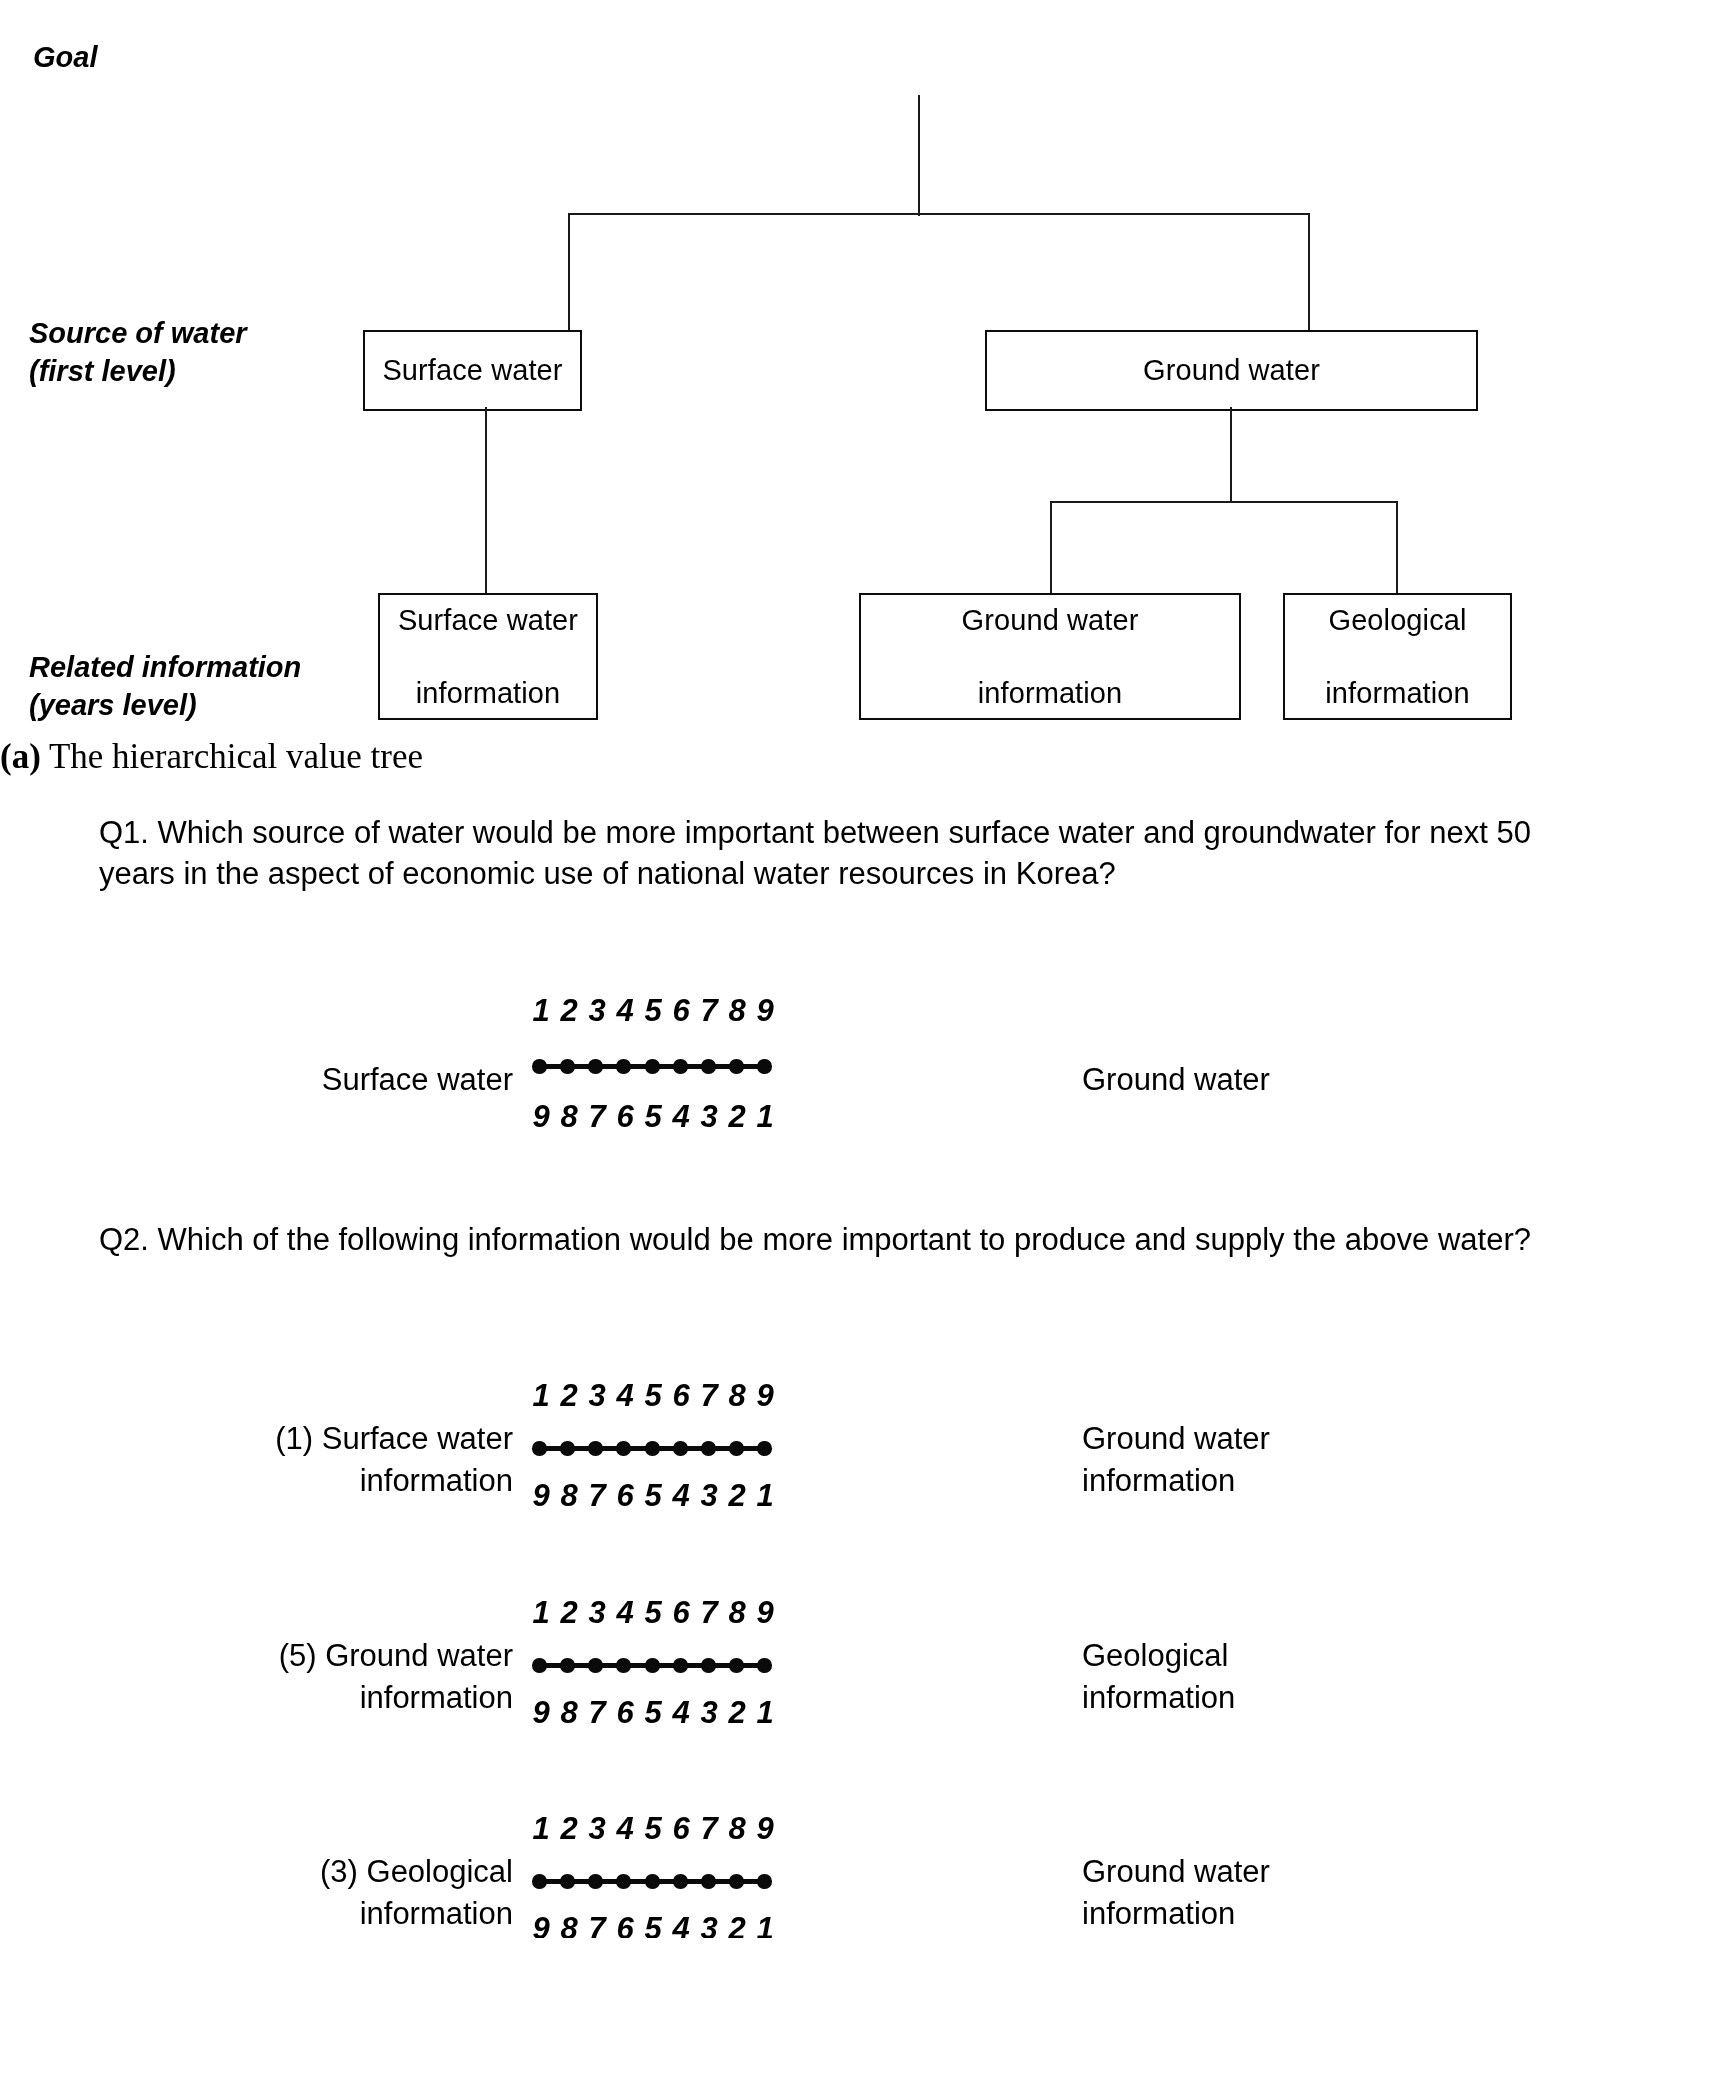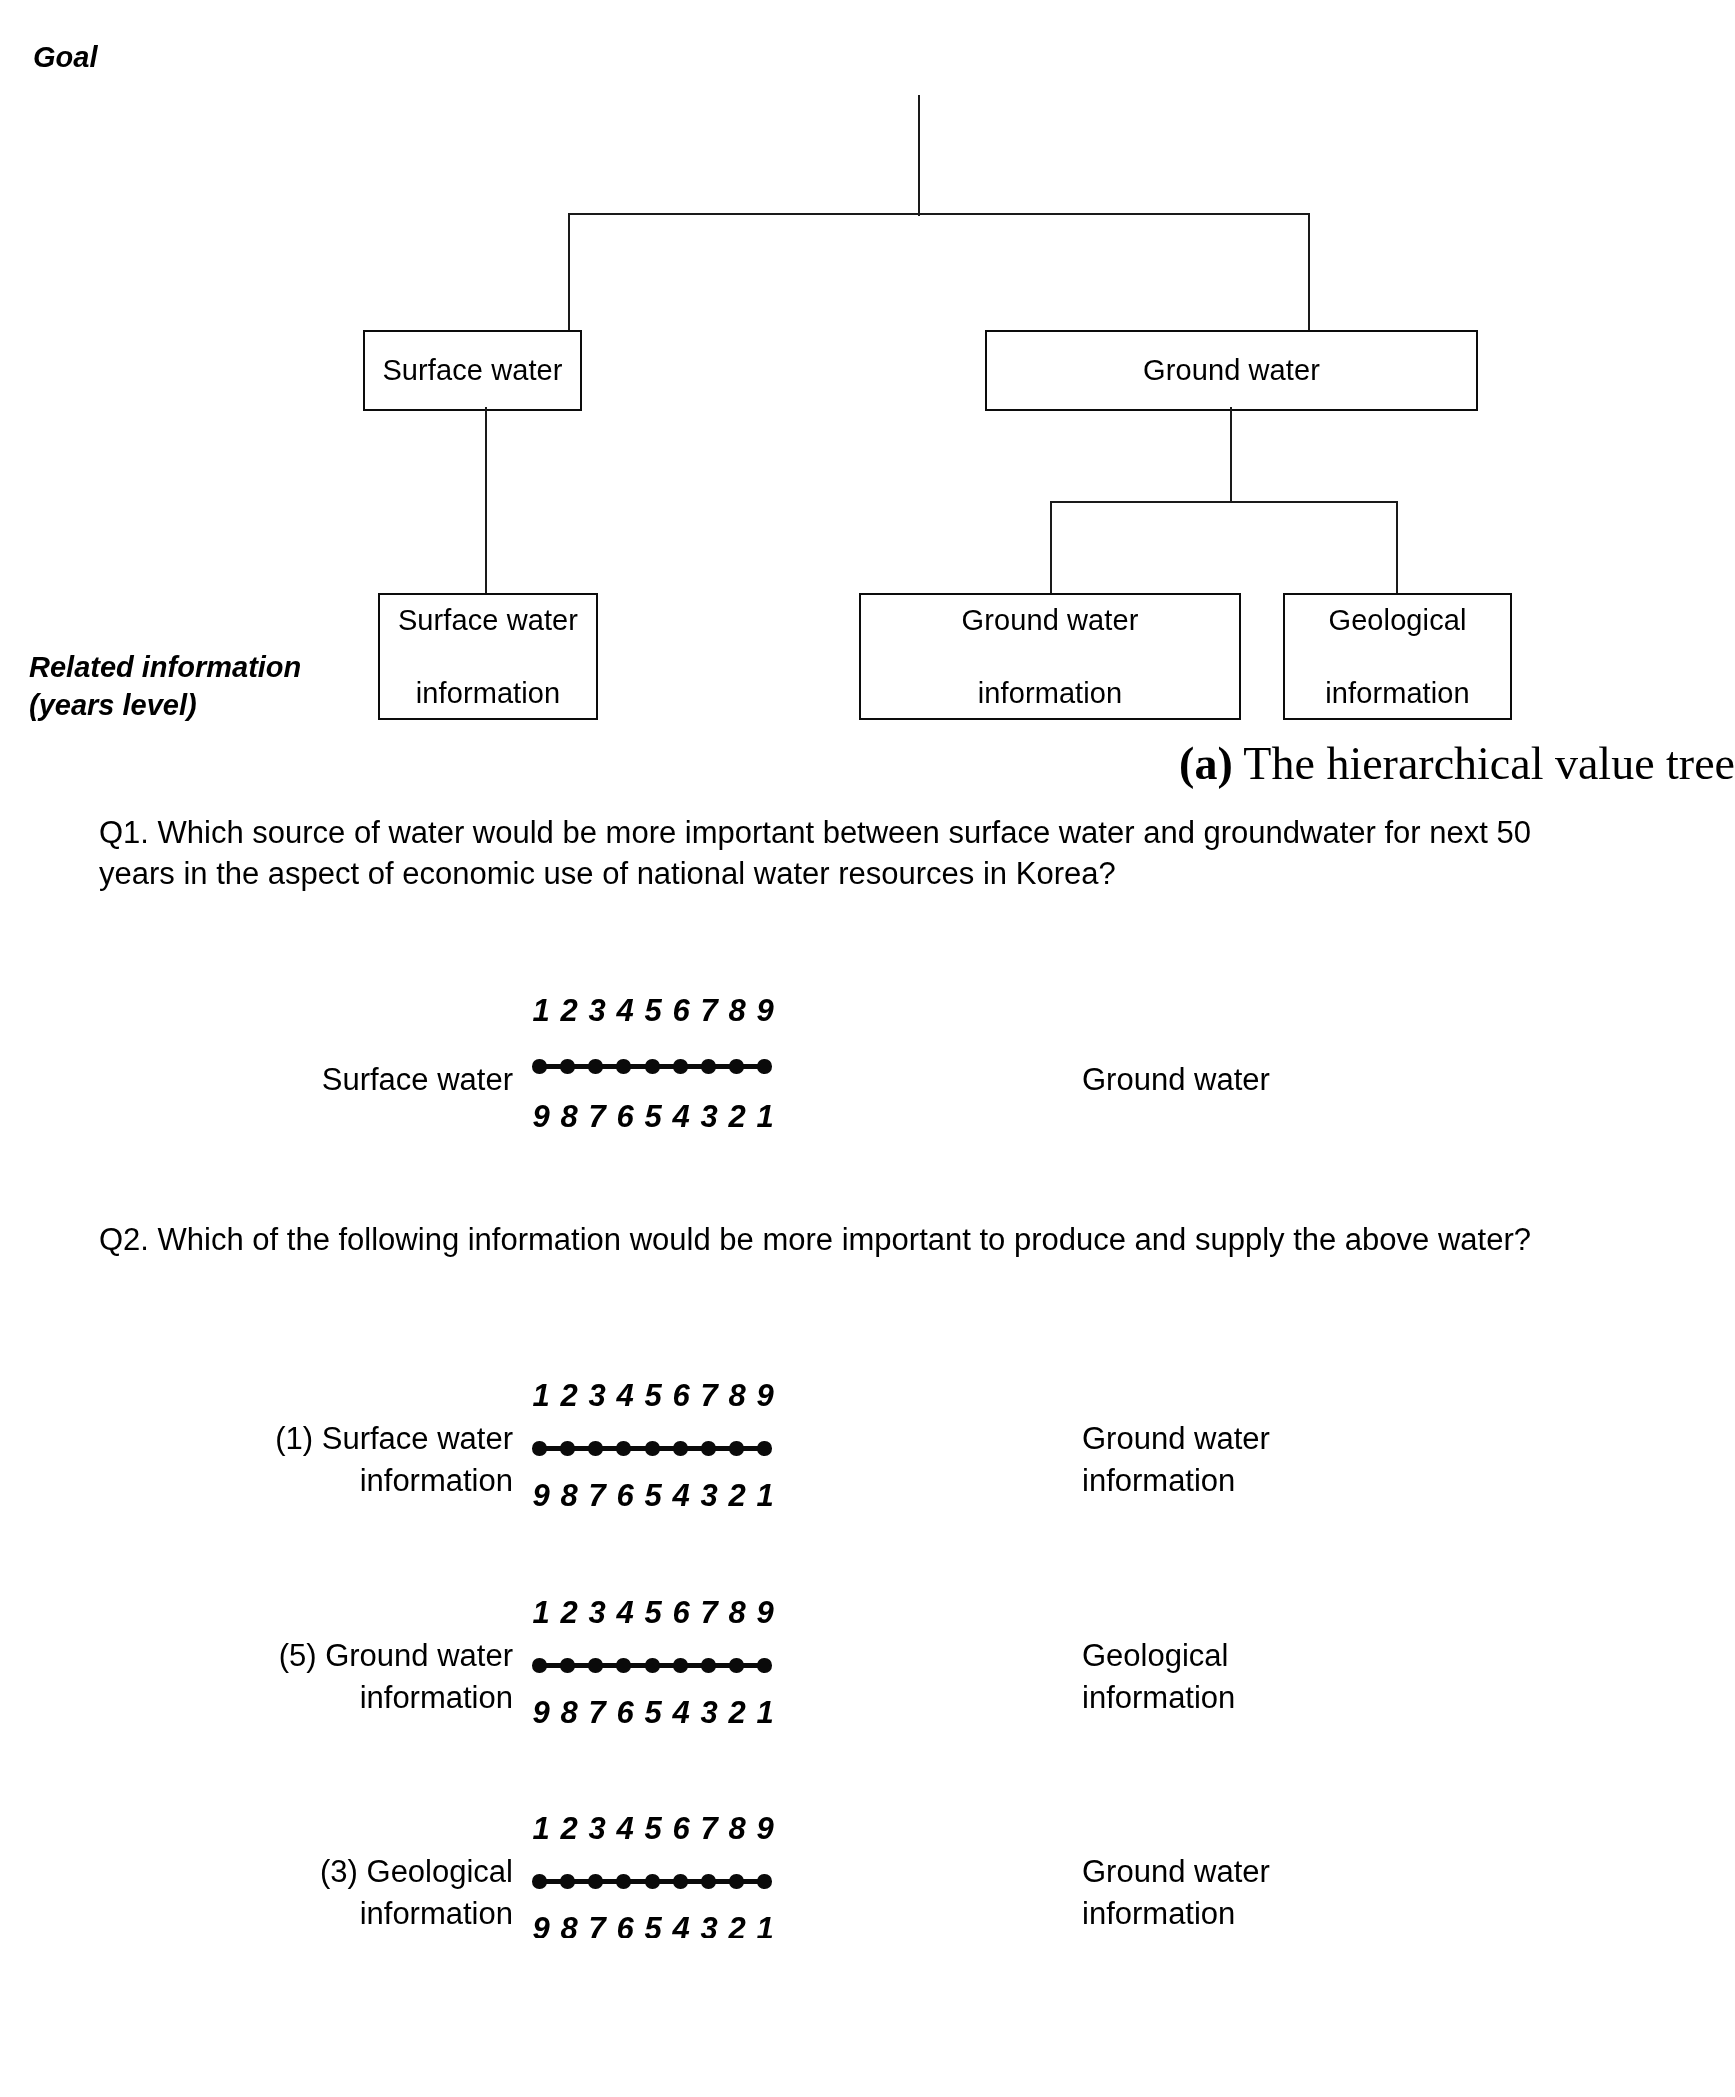--- a/index.html
+++ b/index.html
@@ -13,22 +13,22 @@
         text-align:center;line-height:1.25;font-size:29px;font-weight:400;
         font-family:"Liberation Sans",sans-serif;letter-spacing:0.1px;}
   .node span{display:block;padding:0 5.6px;}
   .rowlabel{position:absolute;font-style:italic;font-weight:700;font-size:29px;
             line-height:1.3;font-family:"Liberation Sans",sans-serif;}
   .ln{position:absolute;background:#1a1a1a;}
   .ln.v{width:2.2px;}
   .ln.h{height:2.2px;}
 
   
-  .caption{position:absolute;width:100%;text-align:right;
-           font-family:"Liberation Serif",serif;font-size:46px;}
+  .caption{position:absolute;width:100%;text-align:left;
+           font-family:"Liberation Serif",serif;font-size:35px;}
   .caption b{font-family:"Liberation Serif",serif;font-weight:700;}
 
   
   .qtext{position:absolute;font-size:31px;line-height:1.33;
          font-family:"Liberation Sans",sans-serif;}
 
   .scalerow{position:absolute;}
   .scalerow .sidelabel{position:absolute;font-size:31px;line-height:1.35;
         font-family:"Liberation Sans",sans-serif;}
   .sidelabel.left{text-align:right;}
@@ -45,20 +45,24 @@
 <body>
 
 <div class="stage">
 
   <div class="tree">
 
     <div class="rowlabel" style="left:33px;top:39px;">
       <div>Goal</div>
     </div>
 
+    <div class="rowlabel" style="left:29px;top:315px;">
+      <div>Source of water</div>
+      <div>(first level)</div>
+    </div>
 
     <div class="rowlabel" style="left:29px;top:605px;margin-top:44px;">
       <div>Related information</div>
       <div>(years level)</div>
     </div>
 
     <div class="ln v" style="left:918px;top:95px;height:121px;"></div>
     <div class="ln h" style="left:568px;top:213px;width:742px;"></div>
     <div class="ln v" style="left:568px;top:213px;height:118px;"></div>
     <div class="ln v" style="left:1308px;top:213px;height:118px;"></div>

